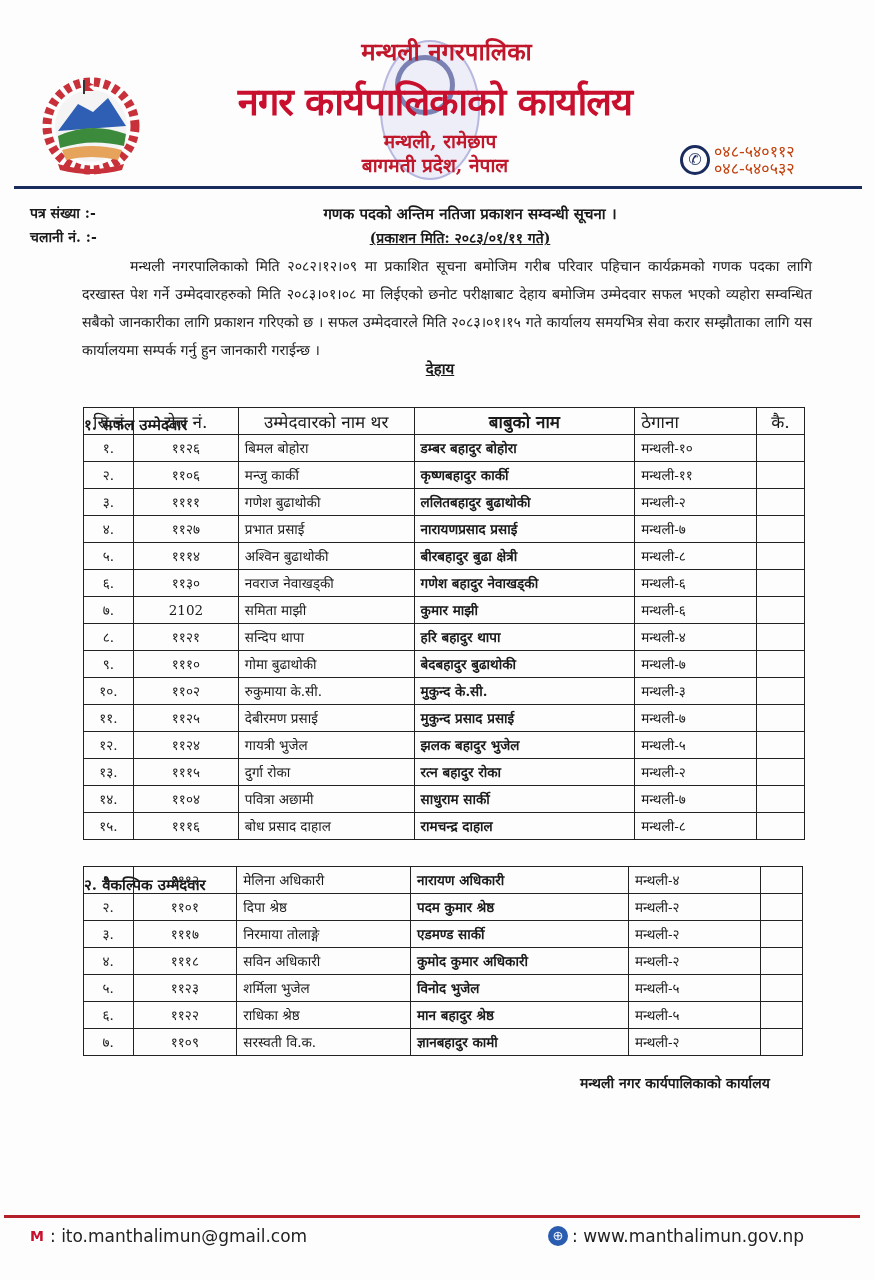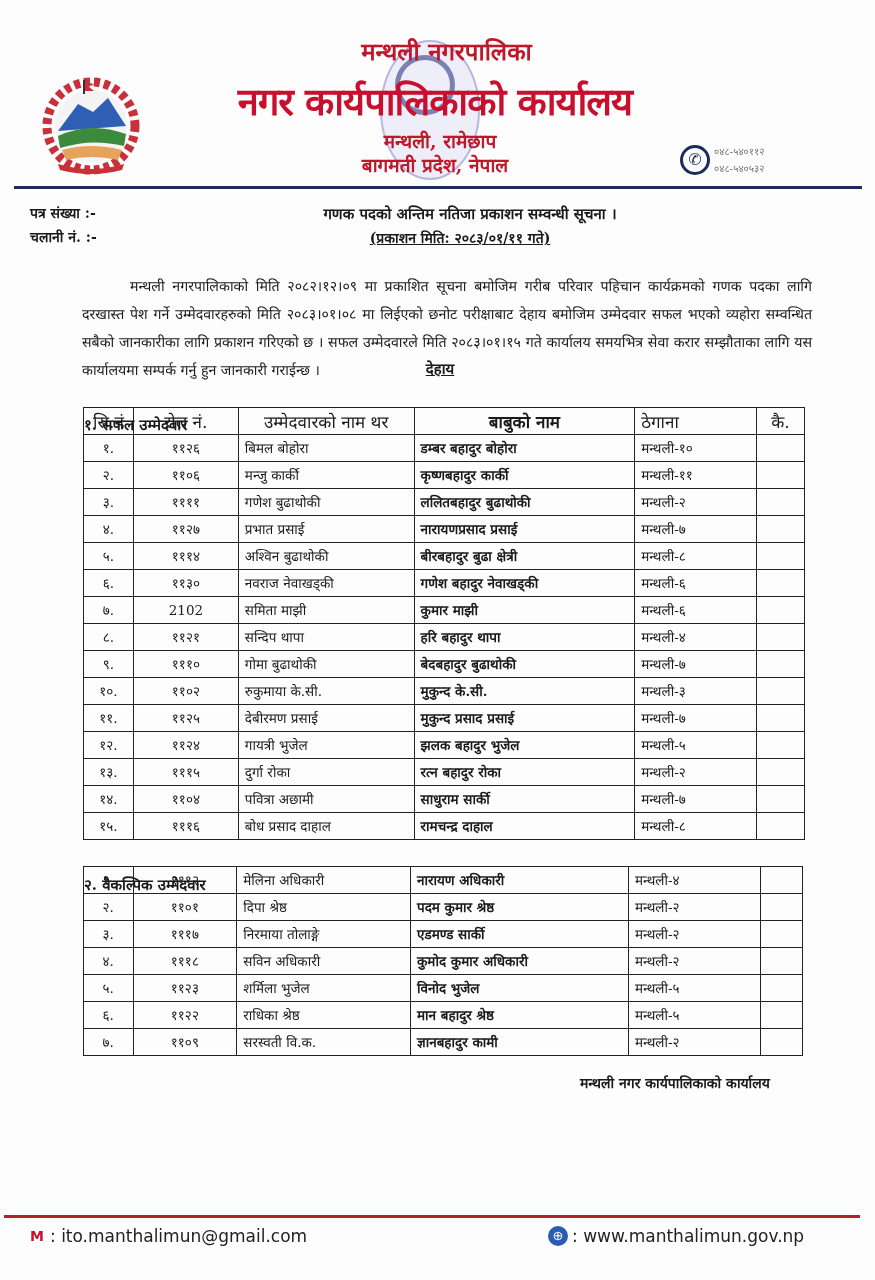--- a/index.html
+++ b/index.html
@@ -16,33 +16,33 @@
     font-family: "DejaVu Serif", serif; font-weight: bold; font-size: 19px; color: #c0172b; }
   .hdr-line4 { position: absolute; left: 310px; top: 152px; width: 250px; text-align: center;
     font-family: "DejaVu Serif", serif; font-weight: bold; font-size: 19px; color: #c0172b; }
   .stamp { position: absolute; left: 380px; top: 40px; width: 100px; height: 140px; border-radius: 50%;
     border: 2px solid rgba(80,80,180,0.35); background: rgba(170,170,230,0.18); }
   .stamp-inner { position: absolute; left: 395px; top: 55px; width: 60px; height: 60px; border-radius: 50%;
     border: 5px solid rgba(30,40,120,0.55); }
   .phone { position: absolute; left: 680px; top: 143px; display: flex; align-items: center; gap: 4px; }
   .phone-icon { width: 30px; height: 30px; border-radius: 50%; border: 3px solid #1a2b5e; color: #1a2b5e;
     font-size: 16px; line-height: 24px; text-align: center; font-weight: bold; }
-  .phone-nums { font-family: "DejaVu Sans", sans-serif; font-size: 10px; line-height: 17px; color: #737373; }
+  .phone-nums { font-family: "DejaVu Sans", sans-serif; font-size: 16px; line-height: 17px; color: #c2410c; }
   .hdr-rule { position: absolute; left: 14px; top: 186px; width: 848px; height: 3px; background: #1a2b5e; }
 
   
   .meta { position: absolute; left: 30px; font-family: "DejaVu Serif", serif; font-weight: bold; font-size: 14px; }
   .meta1 { top: 203px; } .meta2 { top: 227px; }
   .subject { position: absolute; left: 250px; width: 440px; top: 203px; text-align: center;
     font-family: "DejaVu Serif", serif; font-weight: bold; font-size: 15px; }
   .pubdate { position: absolute; left: 290px; width: 340px; top: 228px; text-align: center;
     font-family: "DejaVu Serif", serif; font-weight: bold; font-size: 14px; text-decoration: underline; }
 
   .body-text { position: absolute; left: 82px; width: 730px; top: 252px;
-    font-family: "DejaVu Serif", serif; font-size: 14.2px; line-height: 28px; text-align: justify; text-indent: 48px; margin-top: 20px; }
+    font-family: "DejaVu Serif", serif; font-size: 14.2px; line-height: 28px; text-align: justify; text-indent: 48px; }
 
   .dehaay { position: absolute; left: 380px; width: 120px; top: 358px; text-align: center;
     font-family: "DejaVu Serif", serif; font-weight: bold; font-size: 15px; text-decoration: underline; }
 
   .sec-title { position: absolute; left: 84px; font-family: "DejaVu Serif", serif; font-weight: bold; font-size: 15px; margin-top: 29px; }
   .sec1 { top: 385px; } .sec2 { top: 845px; }
 
   table { position: absolute; border-collapse: collapse; font-family: "DejaVu Serif", serif; font-size: 13.5px; }
   td, th { border: 1.5px solid #222; height: 27px; padding: 0 6px; font-weight: normal; }
   th { font-size: 17px; }

